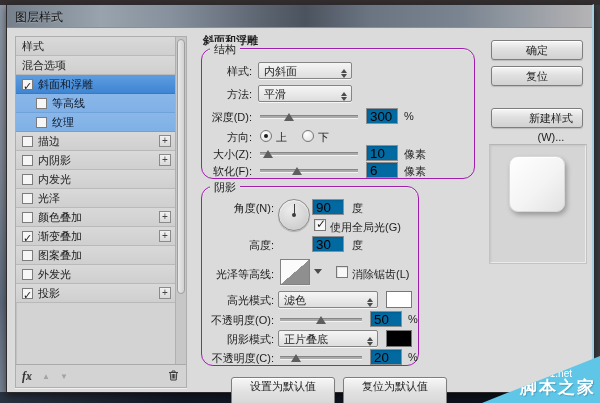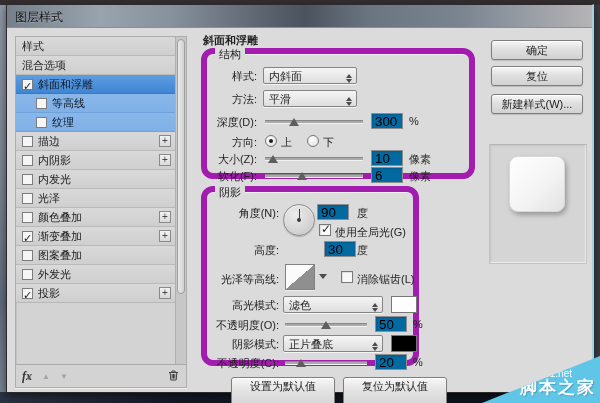--- a/index.html
+++ b/index.html
@@ -52,21 +52,21 @@
     background:#d3d3d3; display:flex; align-items:center; padding:0 6px; gap:10px; }
   .fxicon { font-style:italic; font-weight:bold; font-family:"Liberation Serif","DejaVu Serif",serif;
     font-size:12px; color:#333; }
   .fxcaret { font-size:6px; color:#555; margin-left:-6px; margin-top:8px; }
   .arr { font-size:8px; color:#a3a3a3; }
   .trash { margin-left:auto; }
 
   
   .center { position:absolute; left:182px; top:0; width:298px; height:366px; }
   .panel-title { position:absolute; left:14px; top:5px; font-weight:bold; }
-  .gbox { position:absolute; border:6px solid #a21caf; border-radius:12px;
+  .gbox { position:absolute; border:1px solid #a21caf; border-radius:12px;
     box-shadow:inset 0 1px 0 #eee; }
   .gbox .legend { position:absolute; top:-7px; left:8px; background:#dbdbdb; padding:0 4px; }
   .g-structure { left:12px; top:20px; width:274px; height:131px; }
   .g-shading  { left:12px; top:158px; width:218px; height:180px; }
   .frow { position:absolute; left:0; right:0; height:17px; }
   .lbl { position:absolute; text-align:right; top:2px; white-space:nowrap; }
   .g-structure .lbl { left:0; width:50px; }
   .g-shading .lbl { left:0; width:72px; }
   .dropdown { position:absolute; top:0; height:17px; background:linear-gradient(#f5f5f5,#dedede);
     border:1px solid #858585; border-radius:2px; padding:1px 16px 0 5px; cursor:default;
@@ -291,21 +291,21 @@
         <div class="dial" style="left:76px; top:12px;">
           <span class="needle"></span>
           <span class="hub"></span>
         </div>
         <div class="frow" style="top:31px;">
           <span class="cbx checked" style="left:112px;"></span>
           <span class="cbx-label" style="left:128px;">使用全局光(G)</span>
         </div>
         <div class="frow" style="top:49px;">
           <span class="lbl">高度:</span>
-          <input class="num" style="left: 110px; margin-left: 7px;" value="30">
+          <input class="num" style="left: 110px;" value="30">
           <span class="unit" style="left:150px;">度</span>
         </div>
 
         <div class="frow" style="top:72px; height:28px;">
           <span class="lbl" style="top:8px;">光泽等高线:</span>
           <span class="contour-thumb" style="left:78px; top:0;"></span>
           <span class="contour-arrow" style="left:112px; top:10px;"></span>
           <span class="cbx" style="left:134px; top:7px;"></span>
           <span class="cbx-label" style="left:150px; top:8px;">消除锯齿(L)</span>
         </div>
@@ -349,21 +349,21 @@
 
       <div class="defaults">
         <div class="btn" style="left:42px;">设置为默认值</div>
         <div class="btn" style="left:154px;font-family:Liberation Serif, serif;">复位为默认值</div>
       </div>
     </div>
 
     <div class="rightcol">
       <div class="btn" style="top:4px;">确定</div>
       <div class="btn" style="top:30px;">复位</div>
-      <div class="btn" style="top:58px;">新建样式(W)...</div>
+      <div class="btn" style="top:72px;padding-left:28px;">新建样式(W)...</div>
       <div class="chk-preview">
         <span class="cbx checked" style="position:relative; display:inline-block; vertical-align:-2px;"></span>
         <span style="margin-left:4px;">预览(V)</span>
       </div>
       <div class="preview-well">
         <div class="preview-chip"></div>
       </div>
     </div>
 
   </div>

